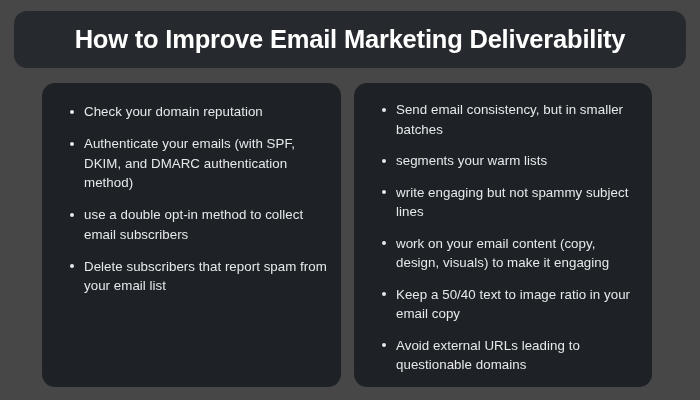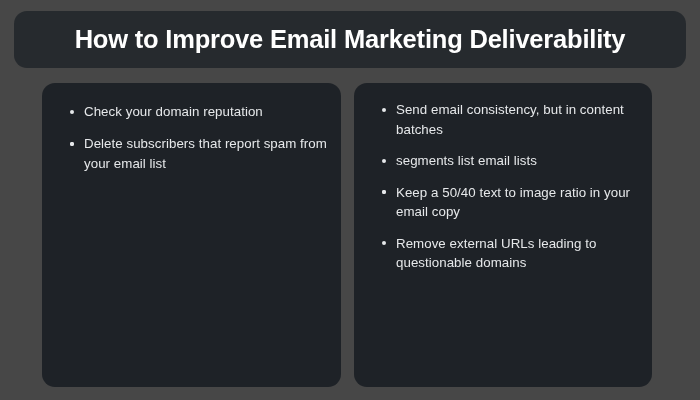--- a/index.html
+++ b/index.html
@@ -119,48 +119,58 @@
   <div class="columns">
 
     <div class="list-card left">
       <ul class="bullet-list">
         <li>
           <span class="dot"></span>
           <span>Check your domain reputation</span>
         </li>
         <li>
           <span class="dot"></span>
+          <span>Authenticate your emails (with SPF, DKIM, and DMARC authentication method)</span>
+        </li>
+        <li>
+          <span class="dot"></span>
+          <span>use a double opt-in method to collect email subscribers</span>
         </li>
         <li>
           <span class="dot"></span>
           <span>Delete subscribers that report spam from your email list</span>
         </li>
       </ul>
     </div>
 
     <div class="list-card right">
       <ul class="bullet-list">
         <li>
           <span class="dot"></span>
-          <span>Send email consistency, but in content batches</span>
+          <span>Send email consistency, but in smaller batches</span>
         </li>
         <li>
           <span class="dot"></span>
-          <span>segments list email lists</span>
+          <span>segments your warm lists</span>
         </li>
         <li>
           <span class="dot"></span>
+          <span>write engaging but not spammy subject lines</span>
+        </li>
+        <li>
+          <span class="dot"></span>
+          <span>work on your email content (copy, design, visuals) to make it engaging</span>
         </li>
         <li>
           <span class="dot"></span>
           <span>Keep a 50/40 text to image ratio in your email copy</span>
         </li>
         <li>
           <span class="dot"></span>
-          <span>Remove external URLs leading to questionable domains</span>
+          <span>Avoid external URLs leading to questionable domains</span>
         </li>
         <li>
           
           
         </li>
       </ul>
     </div>
 
   </div>
 </div>

